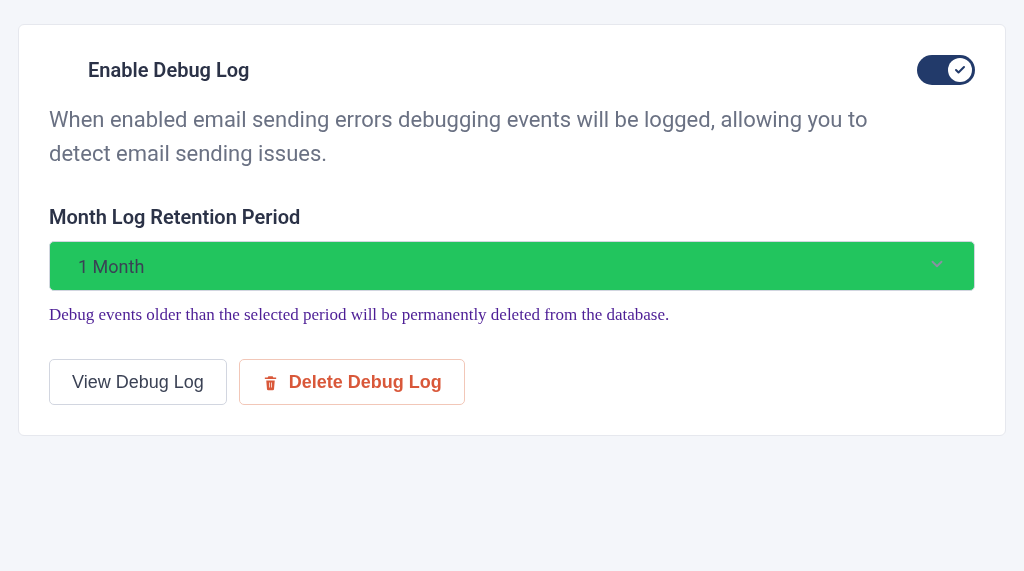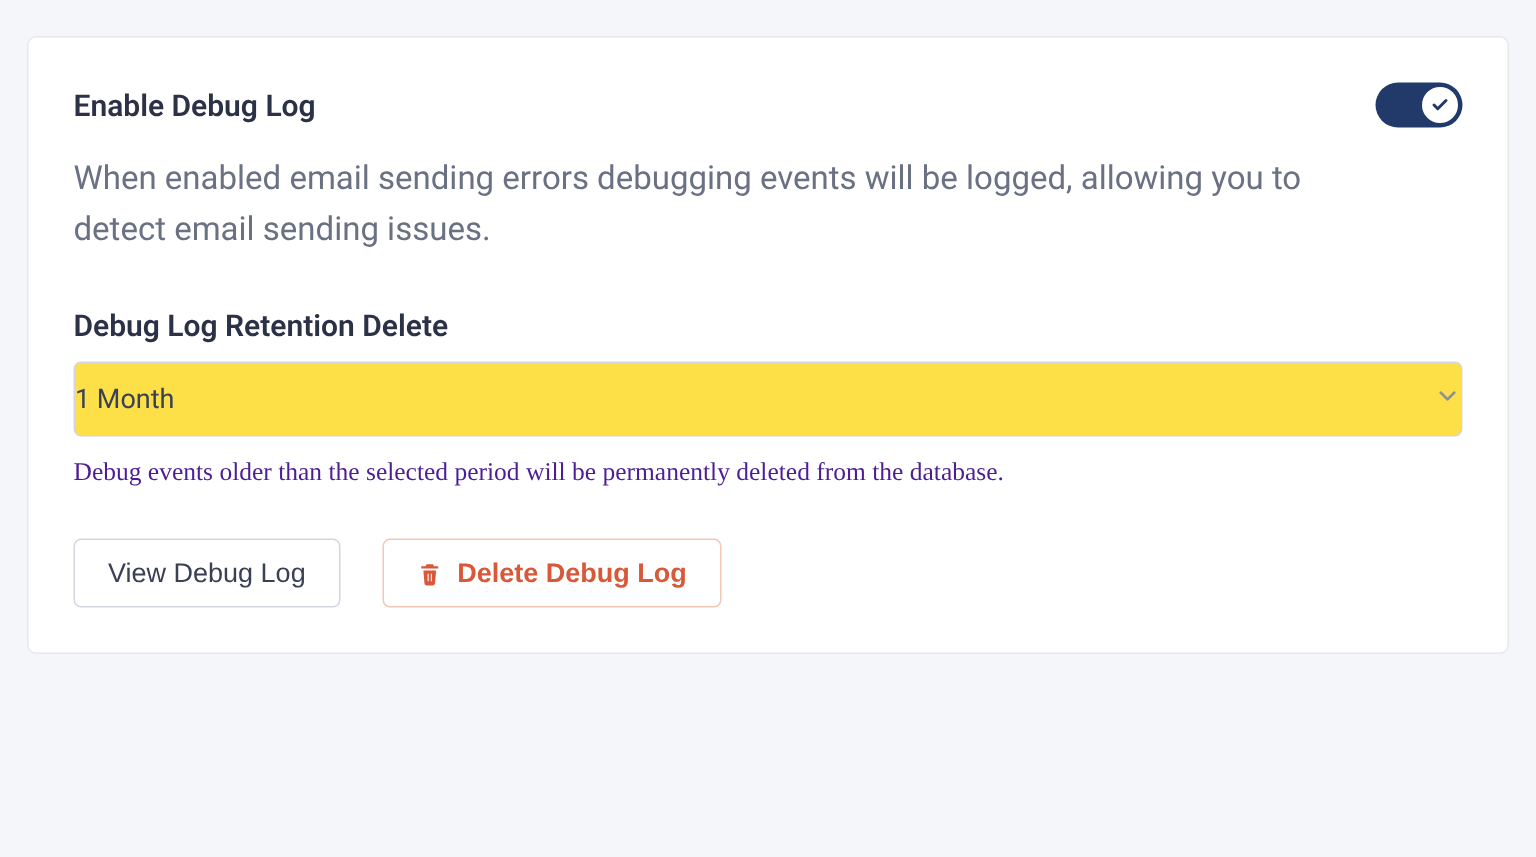--- a/index.html
+++ b/index.html
@@ -25,20 +25,21 @@
       font-weight: 700;
       color: #242b3e;
     }
     .card-body {
       padding: 30px 30px 30px 30px;
     }
     .section-row {
       display: flex;
       justify-content: space-between;
       align-items: center;
+      margin-left: 39px;
     }
     .subheading {
       font-size: 20px;
       font-weight: 600;
       color: #2b3247;
     }
     .toggle {
       width: 58px;
       height: 30px;
       background: #223a6a;
@@ -66,44 +67,44 @@
       max-width: 820px;
     }
     .field-group {
       margin-top: 34px;
     }
     .select {
       margin-top: 12px;
       width: 100%;
       border: 1px solid #d2d6e0;
       border-radius: 5px;
-      background: #fde047;
+      background: #22c55e;
       display: flex;
       align-items: center;
       justify-content: space-between;
-      padding: 13px 0;
+      padding: 13px 28px;
       cursor: pointer;
     }
     .select-value {
       font-size: 18px;
       color: #3a4154;
     }
     .select-caret {
       color: #8a90a2;
     }
     .hint {
       margin-top: 14px;
       font-size: 17px;
       color: #4c1d95;
       font-family: Liberation Serif, serif;
     }
     .button-row {
       margin-top: 34px;
       display: flex;
-      gap: 28px;
+      gap: 12px;
     }
     .btn {
       font-size: 18px;
       font-weight: 500;
       border-radius: 5px;
       padding: 13px 22px;
       background: #ffffff;
       cursor: pointer;
       display: inline-flex;
       align-items: center;
@@ -139,21 +140,21 @@
           <svg width="12" height="12" viewBox="0 0 24 24" fill="none" stroke="#223a6a" stroke-width="4" stroke-linecap="round" stroke-linejoin="round">
               <polyline points="20 6 9 17 4 12"></polyline>
             </svg>
         </div>
       </div>
     </div>
 
     <p class="helper">When enabled email sending errors debugging events will be logged, allowing you to detect email sending issues.</p>
 
     <div class="field-group">
-      <div class="subheading">Debug Log Retention Delete</div>
+      <div class="subheading">Month Log Retention Period</div>
       <div class="select">
         <span class="select-value">1 Month</span>
         <span class="select-caret">
           <svg width="18" height="18" viewBox="0 0 24 24" fill="none" stroke="currentColor" stroke-width="2.5" stroke-linecap="round" stroke-linejoin="round">
               <polyline points="6 9 12 15 18 9"></polyline>
             </svg>
         </span>
       </div>
       <p class="hint">Debug events older than the selected period will be permanently deleted from the database.</p>
     </div>

